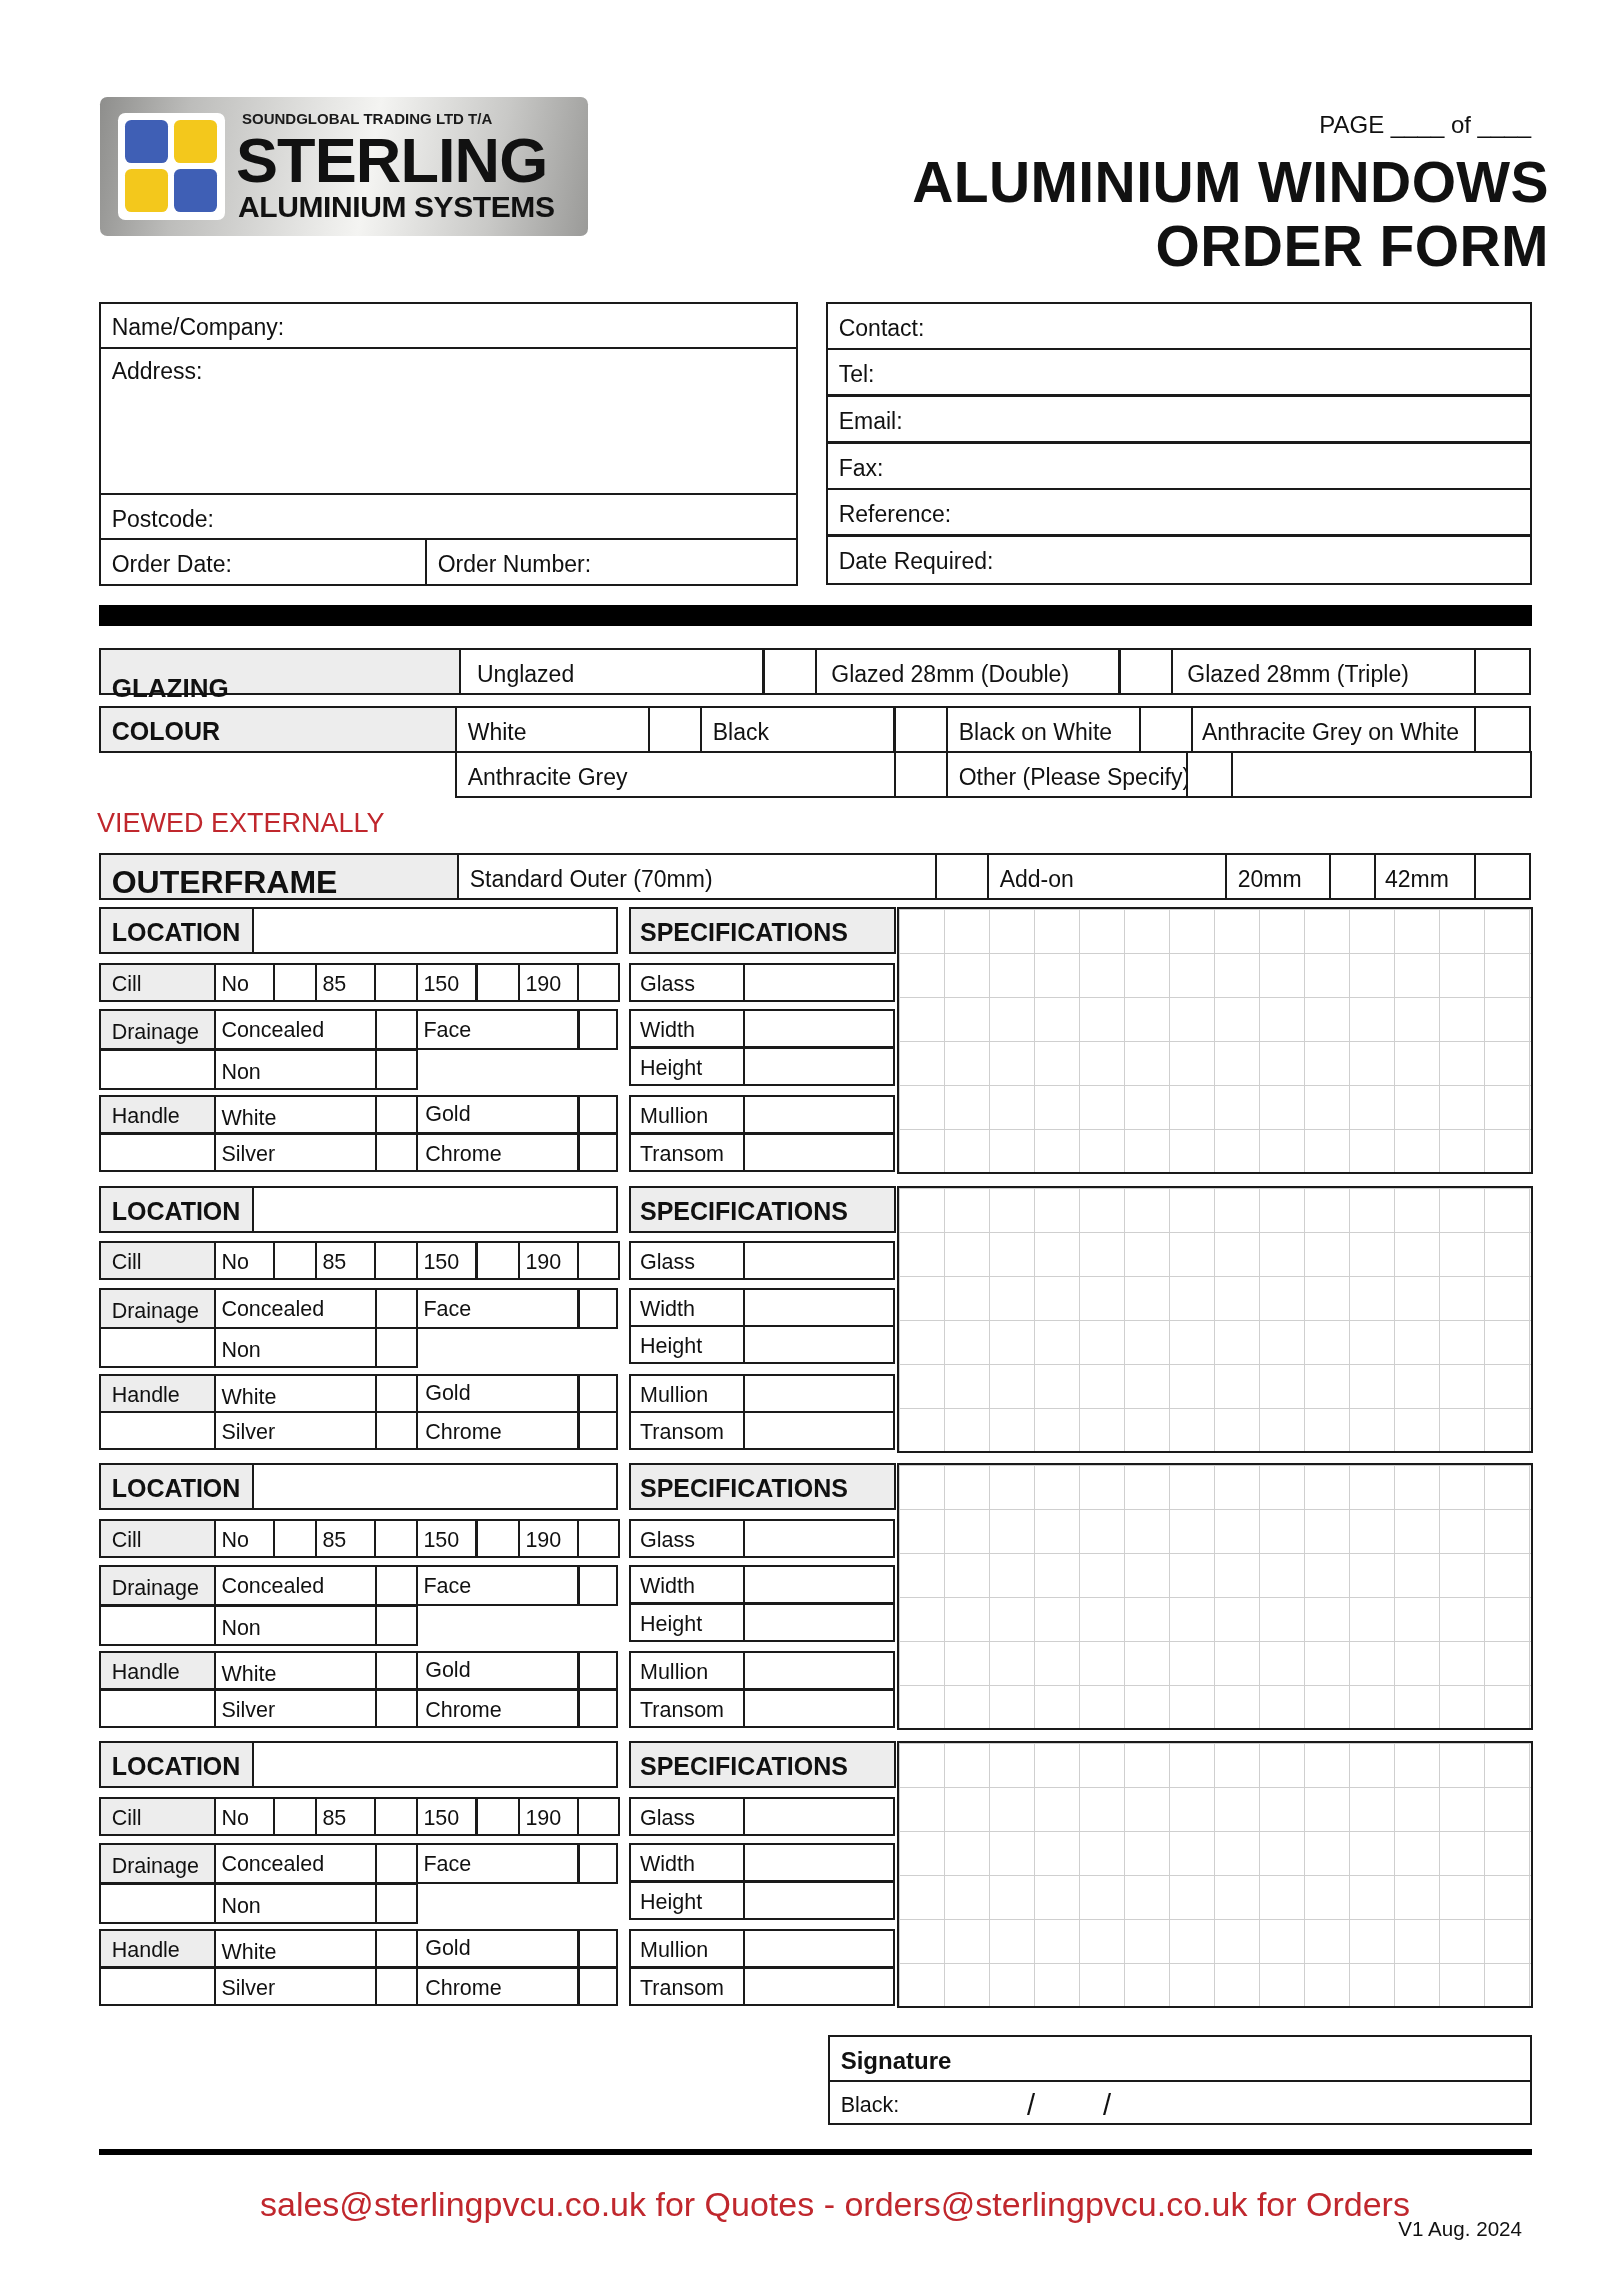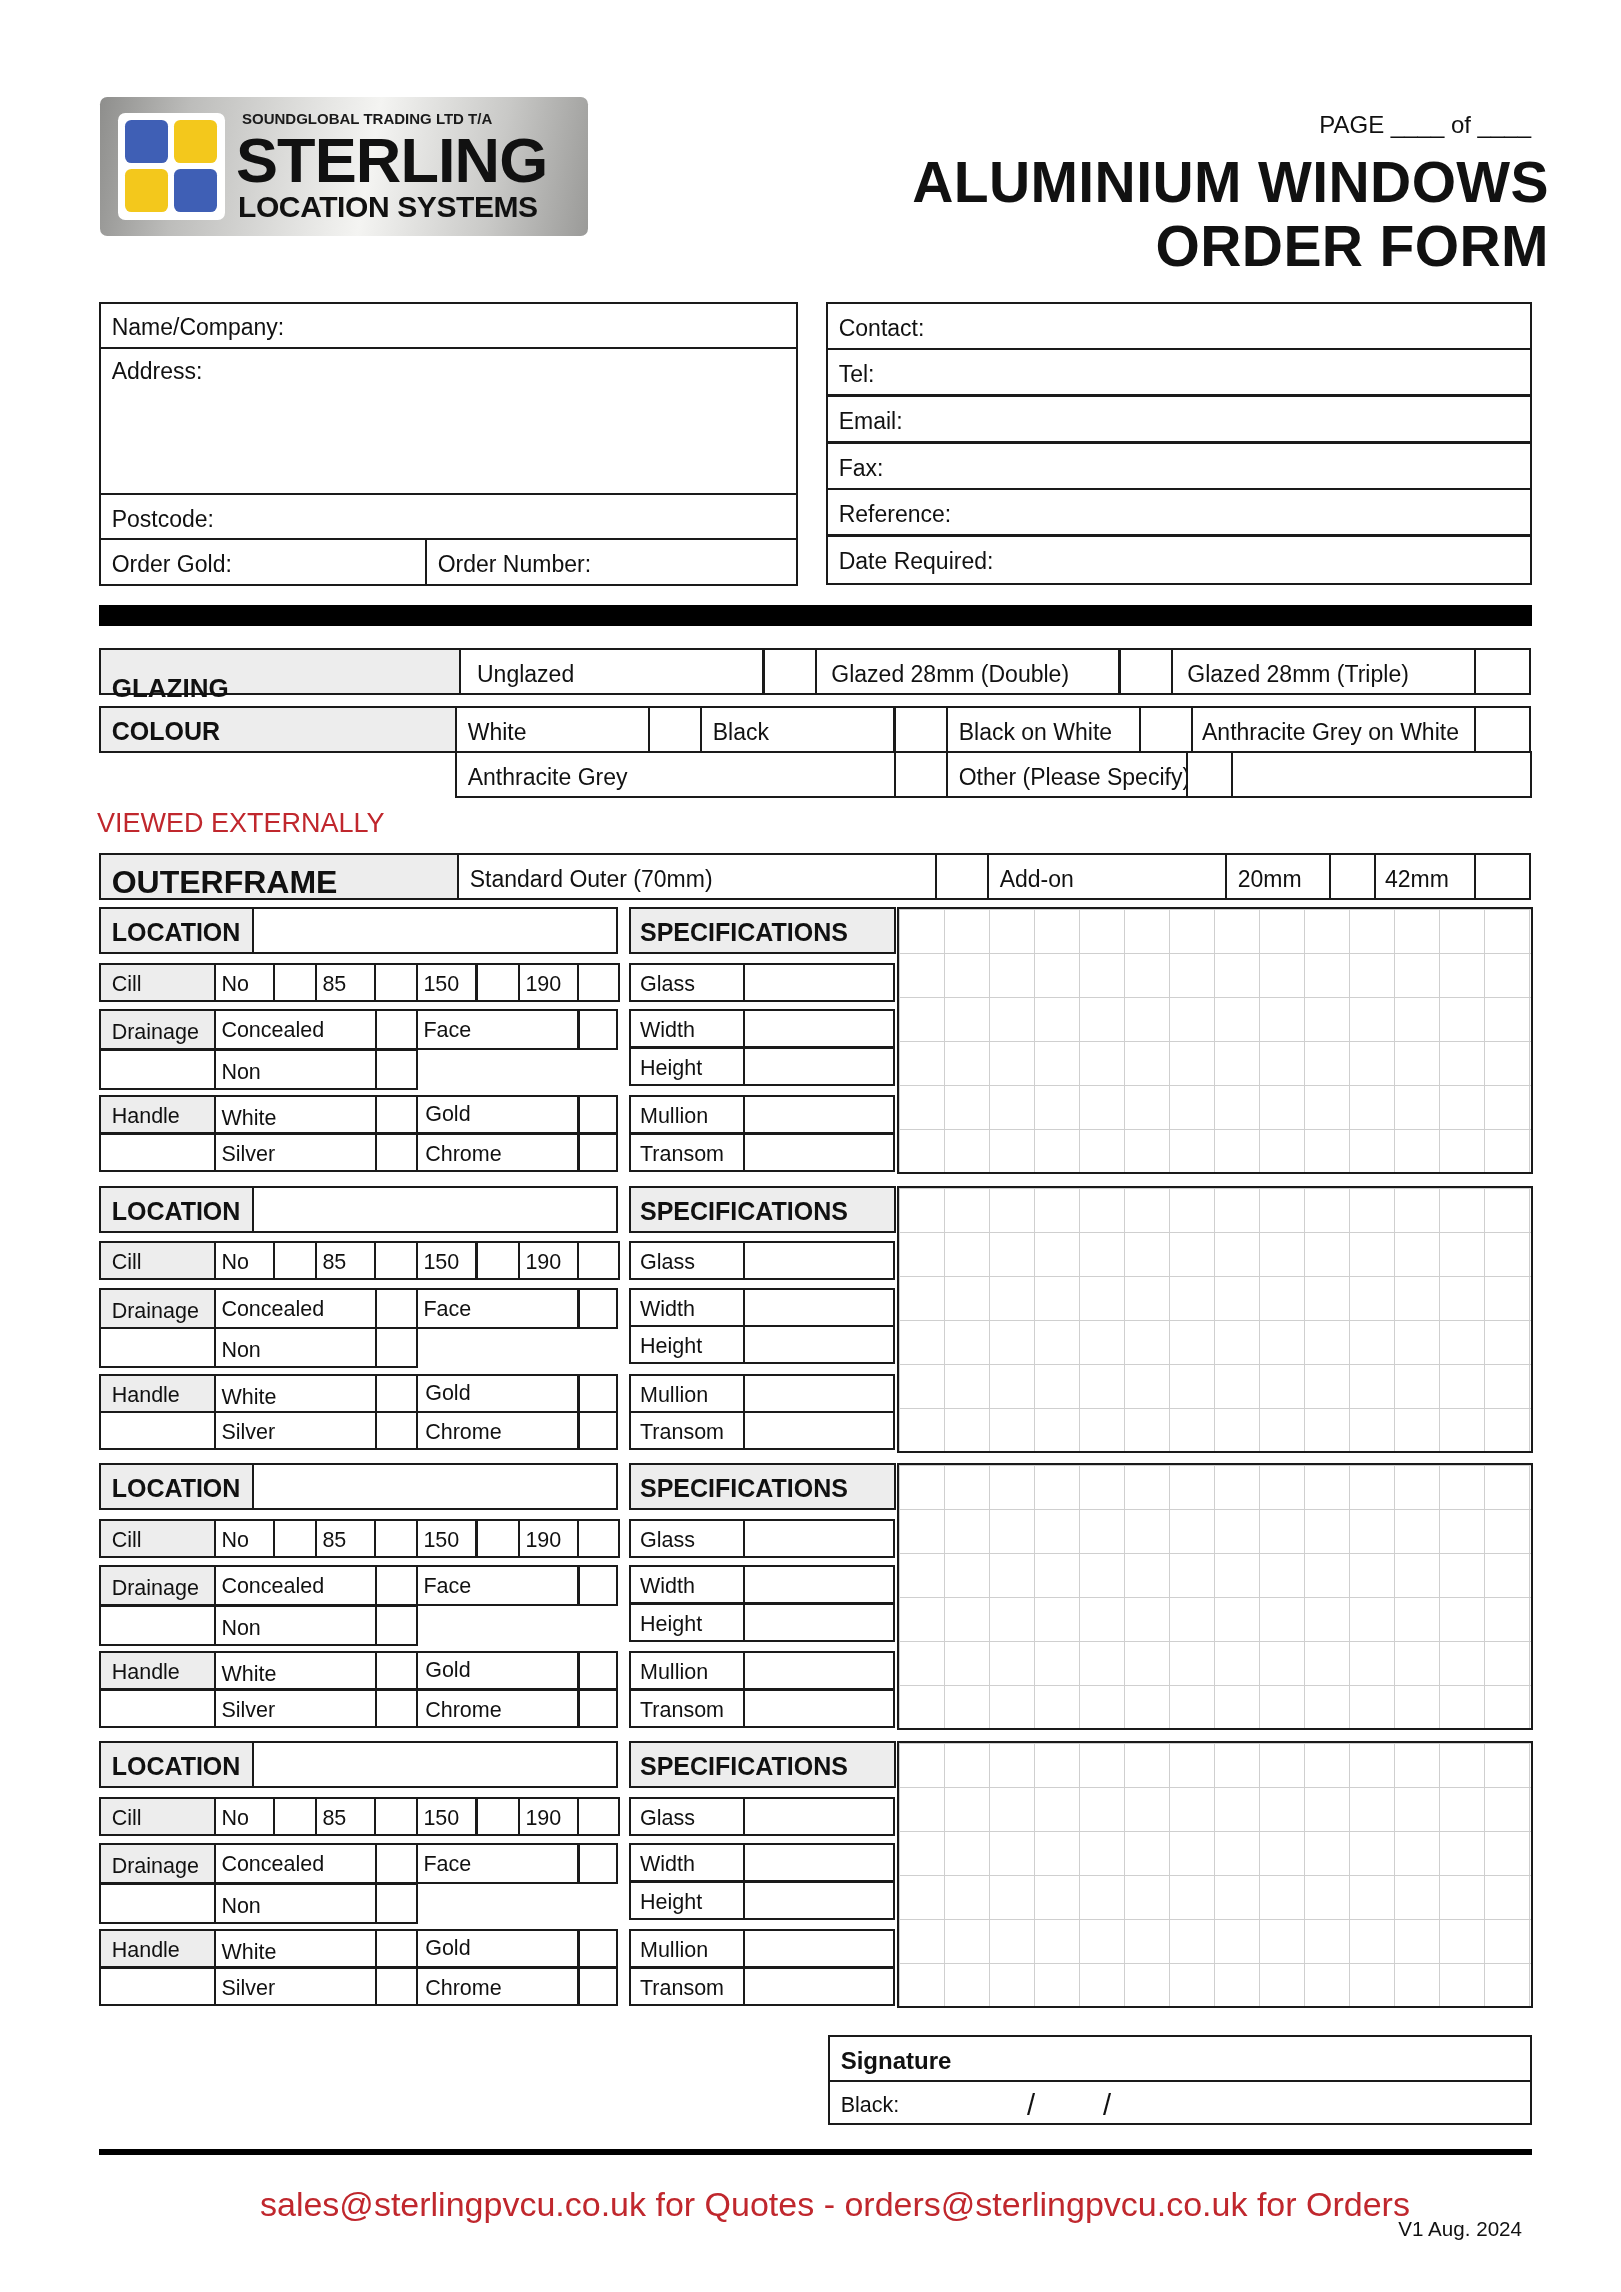--- a/index.html
+++ b/index.html
@@ -37,38 +37,38 @@
 
 <div class="abs" id="logo">
   <div class="abs" id="logo-mark">
     <div class="sq" style="left:7.2px;top:7.2px;background:#3f5fb5;"></div>
     <div class="sq" style="left:56px;top:7.2px;background:#f3c81c;"></div>
     <div class="sq" style="left:7.2px;top:56px;background:#f3c81c;"></div>
     <div class="sq" style="left:56px;top:56px;background:#3f5fb5;"></div>
   </div>
   <div class="abs" id="logo-sub">SOUNDGLOBAL TRADING LTD T/A</div>
   <div class="abs" id="logo-main">STERLING</div>
-  <div class="abs" id="logo-tag">LOCATION SYSTEMS</div>
+  <div class="abs" id="logo-tag">ALUMINIUM SYSTEMS</div>
 </div>
 
 <div class="abs" id="page-ind">PAGE ____ of ____</div>
 <div class="abs" id="title1">ALUMINIUM WINDOWS</div>
 <div class="abs" id="title2">ORDER FORM</div>
 
 <div class="cell" style="left:99px;top:302px;width:699px;height:47px;">
   <span class="lbl" style="left:10.7px;top:11.6px;">Name/Company:</span>
 </div>
 <div class="cell" style="left:99px;top:347px;width:699px;height:149px;">
   <span class="lbl" style="left:10.7px;top:10.7px;">Address:</span>
 </div>
 <div class="cell" style="left:99px;top:493px;width:699px;height:47px;">
   <span class="lbl" style="left:10.7px;top:12.5px;">Postcode:</span>
 </div>
 <div class="cell" style="left:99px;top:538px;width:328px;height:48px;">
-  <span class="lbl" style="left:10.7px;top:12.5px;">Order Gold:</span>
+  <span class="lbl" style="left:10.7px;top:12.5px;">Order Date:</span>
 </div>
 <div class="cell" style="left:425px;top:538px;width:373px;height:48px;">
   <span class="lbl" style="left:10.7px;top:12.5px;">Order Number:</span>
 </div>
 
 <div class="cell" style="left:826px;top:302px;width:706px;height:64px;">
   <span class="lbl" style="left:10.7px;top:12.5px;">Contact:</span>
 </div>
 <div class="cell" style="left:826px;top:348px;width:706px;height:48px;">
   <span class="lbl" style="left:10.7px;top:12.5px;">Tel:</span>

